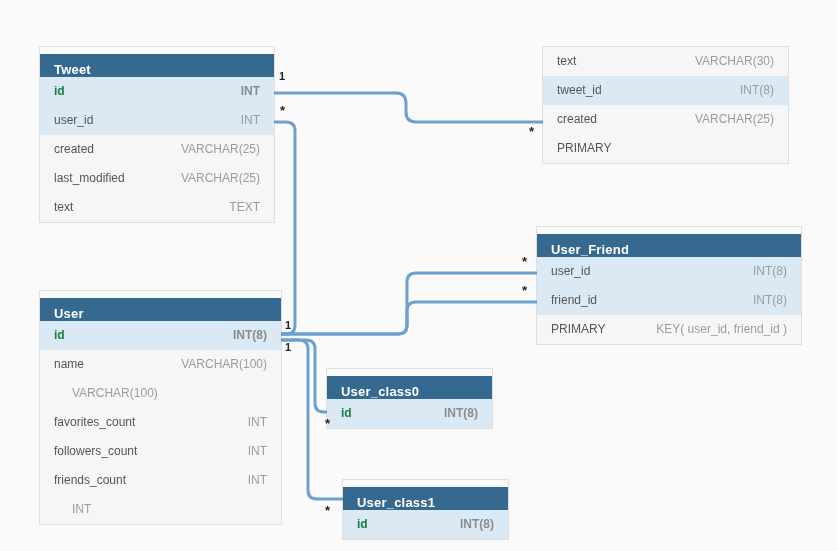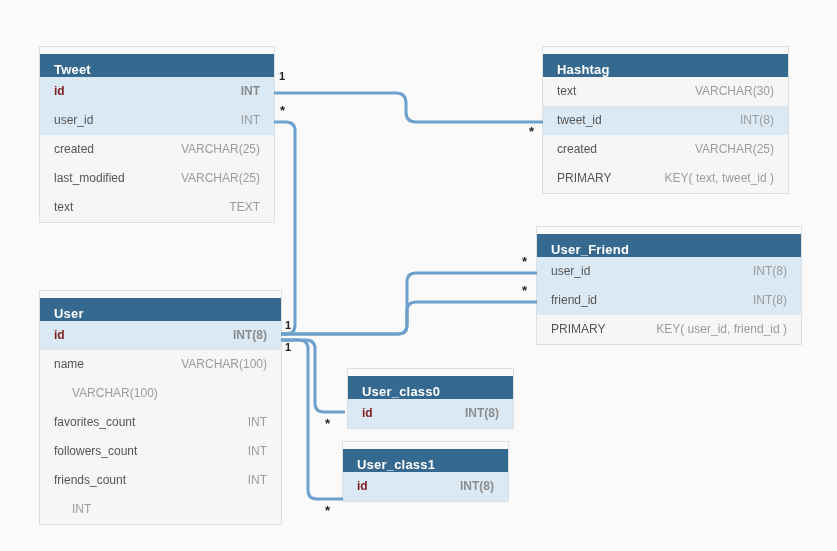--- a/index.html
+++ b/index.html
@@ -29,29 +29,29 @@
   }
   .row {
     height:29px; line-height:29px;
     background:#f6f6f6;
     display:flex; justify-content:space-between;
     padding:0 14px;
   }
   .row.hl { background:#dbe9f4; }
   .row .f { color:#555555; }
   .row .t { color:#9c9c9c; padding-left:18px; white-space:nowrap; }
-  .row.key .f { font-weight:bold; color:#7f1d1d; }
+  .row.key .f { font-weight:bold; color:#15803d; }
   .row.key .t { font-weight:bold; color:#8c8c8c; }
 
   #tbl-tweet       { left:40px;  top:47px;  width:234px; }
   #tbl-hashtag     { left:543px; top:47px;  width:245px; }
   #tbl-user-friend { left:537px; top:227px; width:264px; }
   #tbl-user        { left:40px;  top:291px; width:241px; }
-  #tbl-user-class0 { left:348px; top:369px; width:165px; }
-  #tbl-user-class1 { left:343px; top:442px; width:165px; }
+  #tbl-user-class0 { left:327px; top:369px; width:165px; }
+  #tbl-user-class1 { left:343px; top:480px; width:165px; }
 
   .mult {
     position:absolute; z-index:3;
     font-size:11px; font-weight:bold; color:#222222;
   }
   .mult.star { font-size:13px; }
   #m-tweet-id        { left:279px; top:70px;  }
   #m-tweet-user-id   { left:280px; top:103px; }
   #m-hashtag-tweetid { left:529px; top:124px; }
   #m-uf-user-id      { left:522px; top:254px; }
@@ -91,36 +91,34 @@
     <span class="f">last_modified</span>
     <span class="t">VARCHAR(25)</span>
   </div>
   <div class="row">
     <span class="f">text</span>
     <span class="t">TEXT</span>
   </div>
 </div>
 
 <div class="table" id="tbl-hashtag">
-  <div class="thead">Hashtag</div>
   <div class="row">
     <span class="f">text</span>
     <span class="t">VARCHAR(30)</span>
   </div>
   <div class="row hl">
     <span class="f">tweet_id</span>
     <span class="t">INT(8)</span>
   </div>
   <div class="row">
     <span class="f">created</span>
     <span class="t">VARCHAR(25)</span>
   </div>
   <div class="row">
     <span class="f">PRIMARY</span>
-    <span class="t">KEY( text, tweet_id )</span>
   </div>
 </div>
 
 <div class="table" id="tbl-user-friend">
   <div class="thead">User_Friend</div>
   <div class="row hl">
     <span class="f">user_id</span>
     <span class="t">INT(8)</span>
   </div>
   <div class="row hl">

